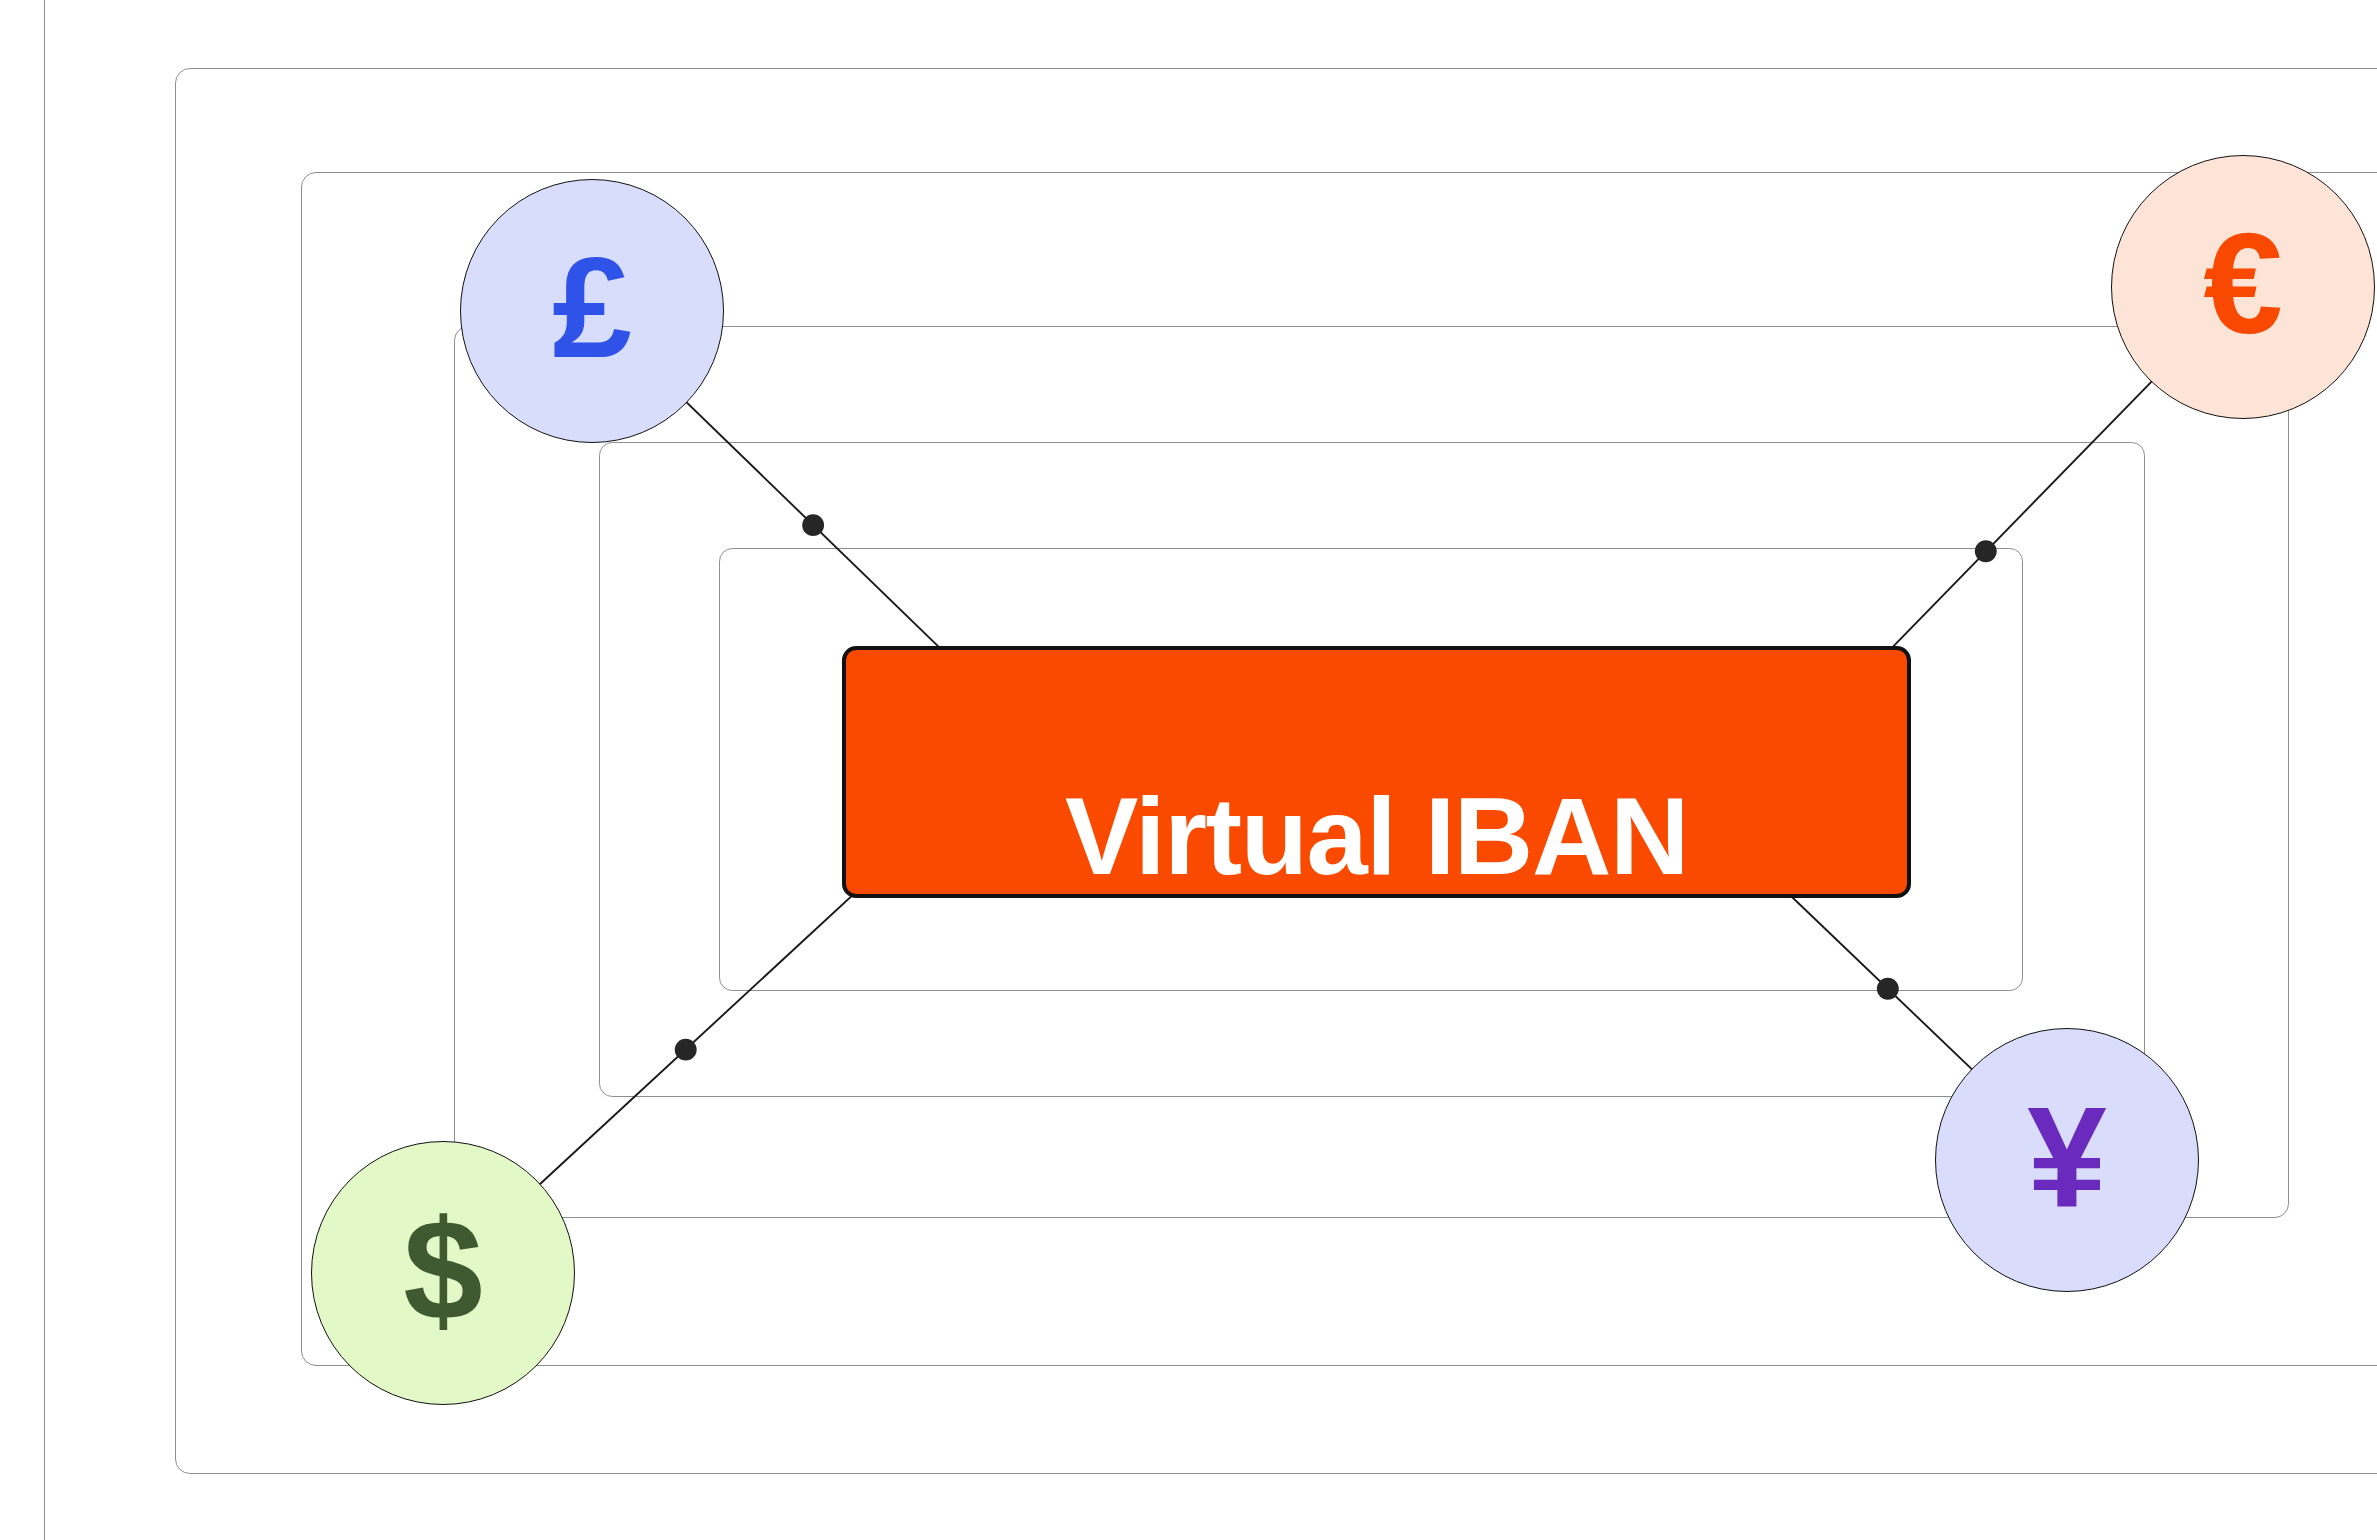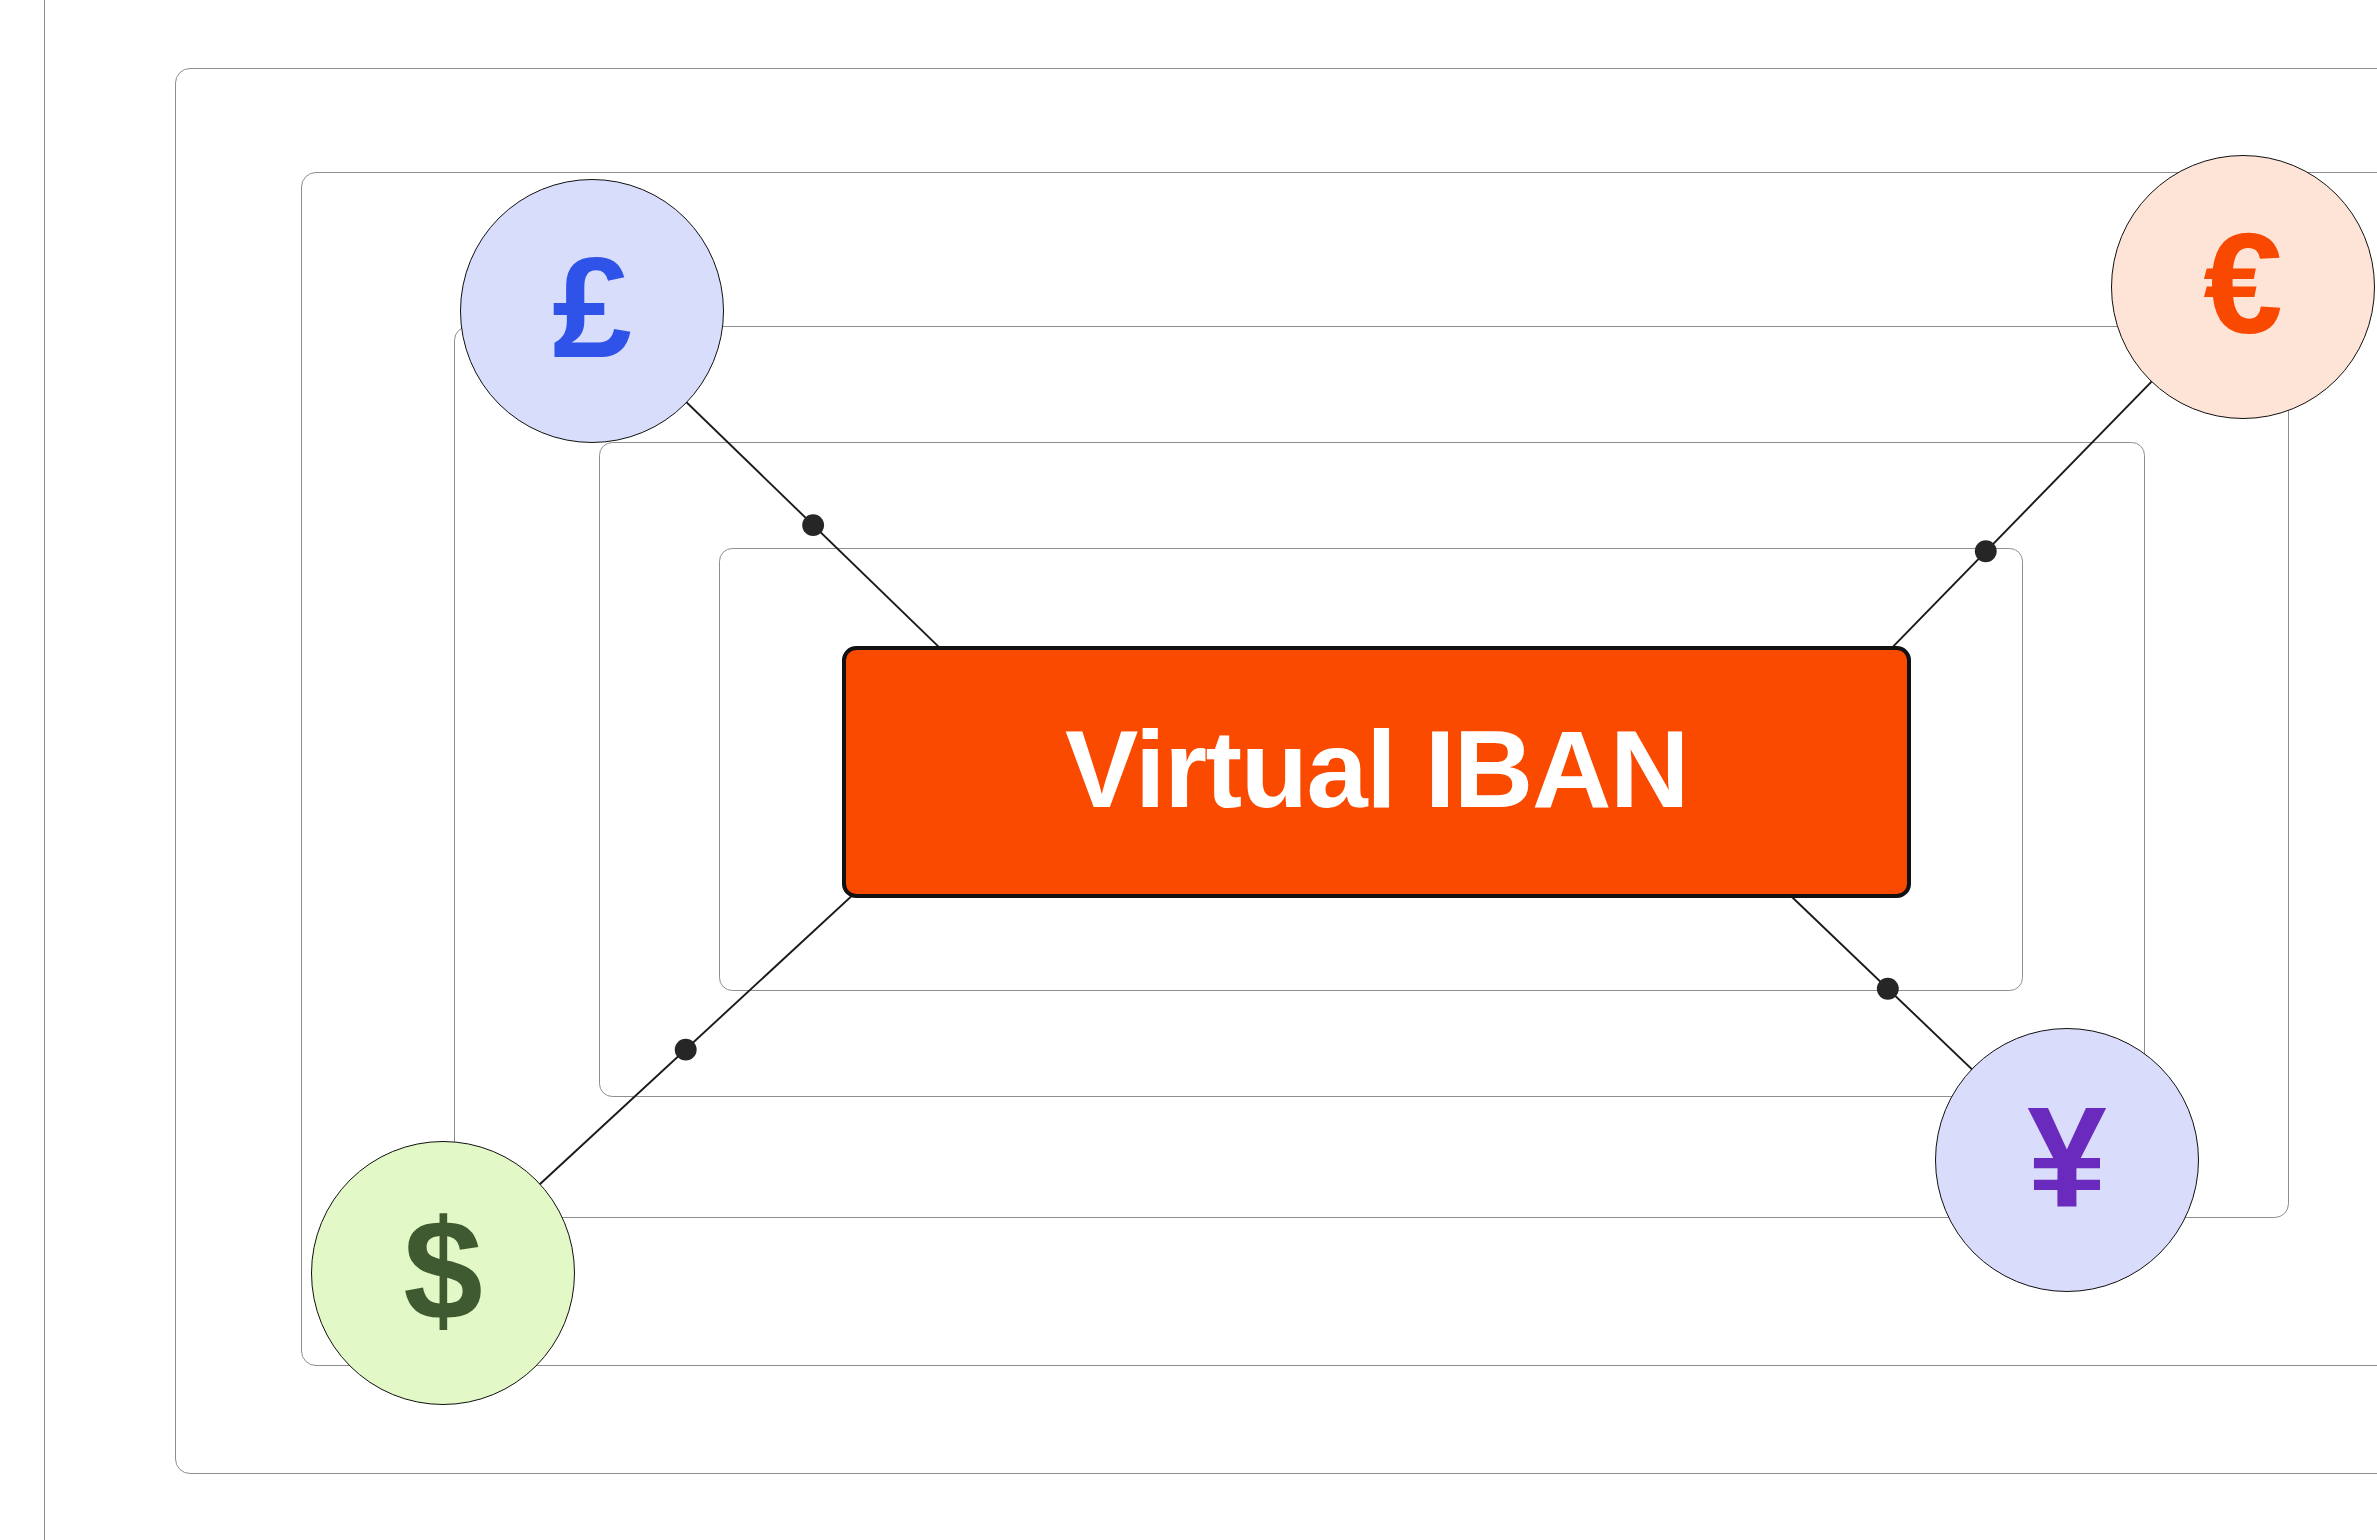--- a/index.html
+++ b/index.html
@@ -72,21 +72,21 @@
   .center-box {
     position: absolute;
     left: 842px;
     top: 646px;
     width: 1069px;
     height: 252px;
     border: 4.3px solid #111111;
     border-radius: 14.3px;
     box-sizing: border-box;
     display: flex;
-    align-items: center;
+    align-items: flex-end;
     justify-content: center;
   }
   .center-box .label {
     font-size: 110px;
     font-weight: 700;
     letter-spacing: -1.4px;
     line-height: 1;
     transform: translateY(-2.9px);
     white-space: nowrap;
   }

